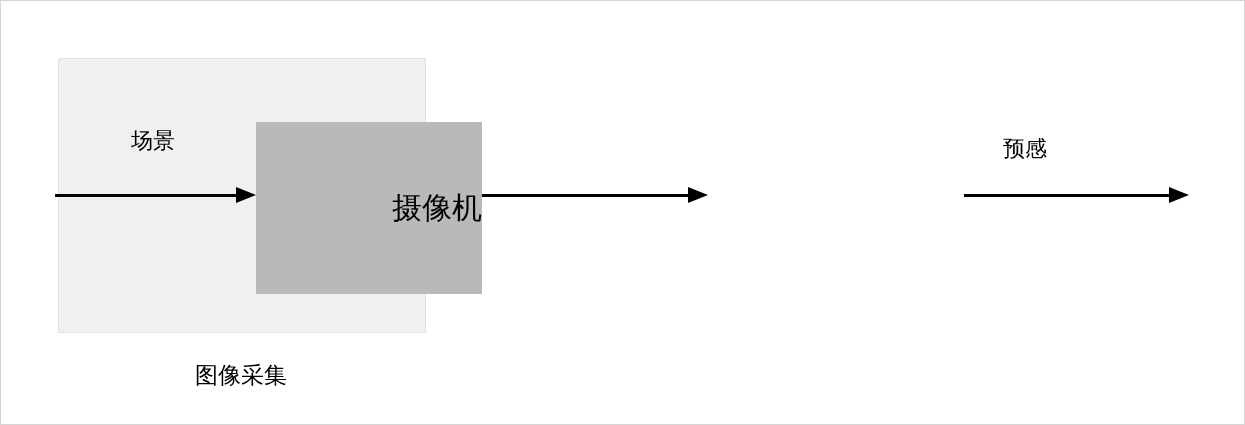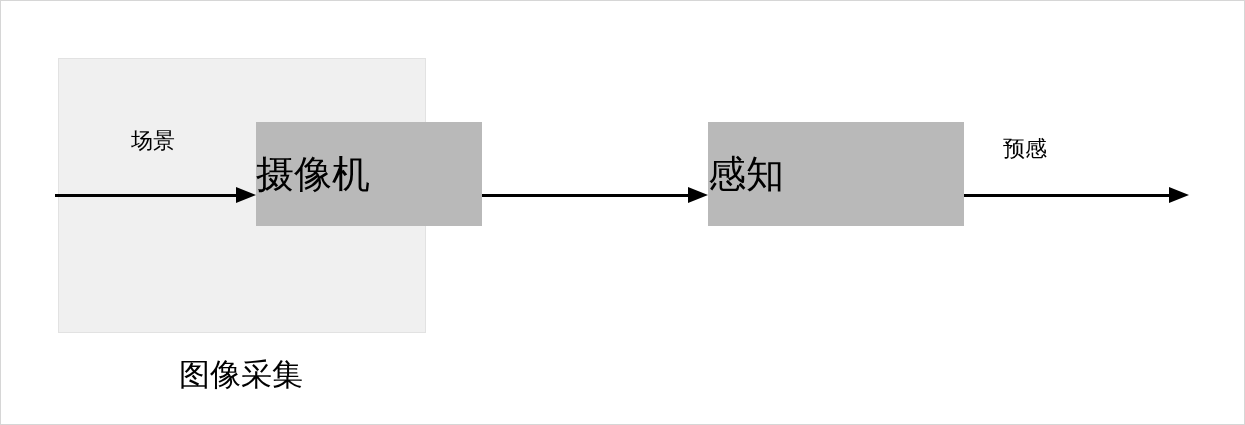--- a/index.html
+++ b/index.html
@@ -23,26 +23,26 @@
     top: 57px;
     width: 368px;
     height: 275px;
     box-sizing: border-box;
     background: var(--group-box-fill, #f0f0f0);
     border: 1px solid var(--group-box-border, #e2e2e2);
   }
   .node {
     position: absolute;
     top: 121px;
-    height: 104px;
+    height: 172px;
     background: var(--node-fill, #b9b9b9);
     display: flex;
     align-items: center;
-    justify-content: flex-start;
-    font-size: 38px;
+    justify-content: flex-end;
+    font-size: 30px;
     color: var(--text, #000000);
   }
   .node.camera {
     left: 255px;
     width: 226px;
   }
   .node.perception {
     left: 707px;
     width: 256px;
   }
@@ -81,21 +81,21 @@
     color: var(--text, #000000);
     white-space: nowrap;
   }
   .arrow-label.scene { left: 72px; top: 124px; }
   .arrow-label.image { left: 512px; top: 130px; }
   .arrow-label.prediction { left: 944px; top: 132px; }
   .caption {
     position: absolute;
     width: 240px;
     text-align: center;
-    font-size: 31px;
+    font-size: 23px;
     line-height: 36px;
     color: var(--text, #000000);
     white-space: nowrap;
   }
   .caption.acquisition { left: 120px; top: 356px; }
   .caption.interpretation { left: 700px; top: 360px; }
 </style>
 </head>
 <body>
 
@@ -113,23 +113,20 @@
   <div class="node camera">
     <span>摄像机</span>
   </div>
 
 
   <div class="arrow image">
     <div class="arrow-line"></div>
     <div class="arrow-head"></div>
   </div>
 
-  <div class="node perception">
-    <span>感知</span>
-  </div>
 
   <div class="arrow-label prediction">预感</div>
 
   <div class="arrow prediction">
     <div class="arrow-line"></div>
     <div class="arrow-head"></div>
   </div>
 
   <div class="caption acquisition">图像采集</div>
 

